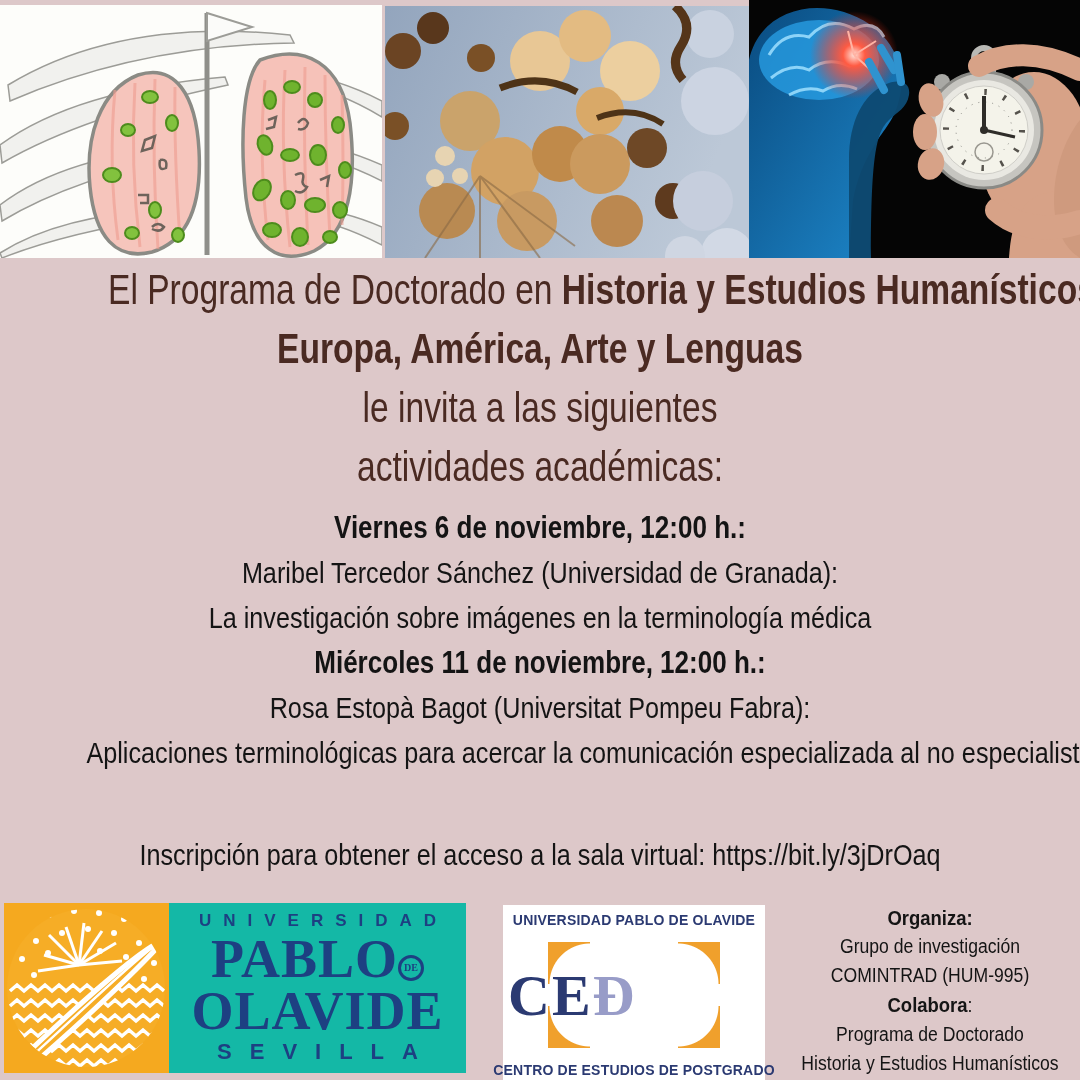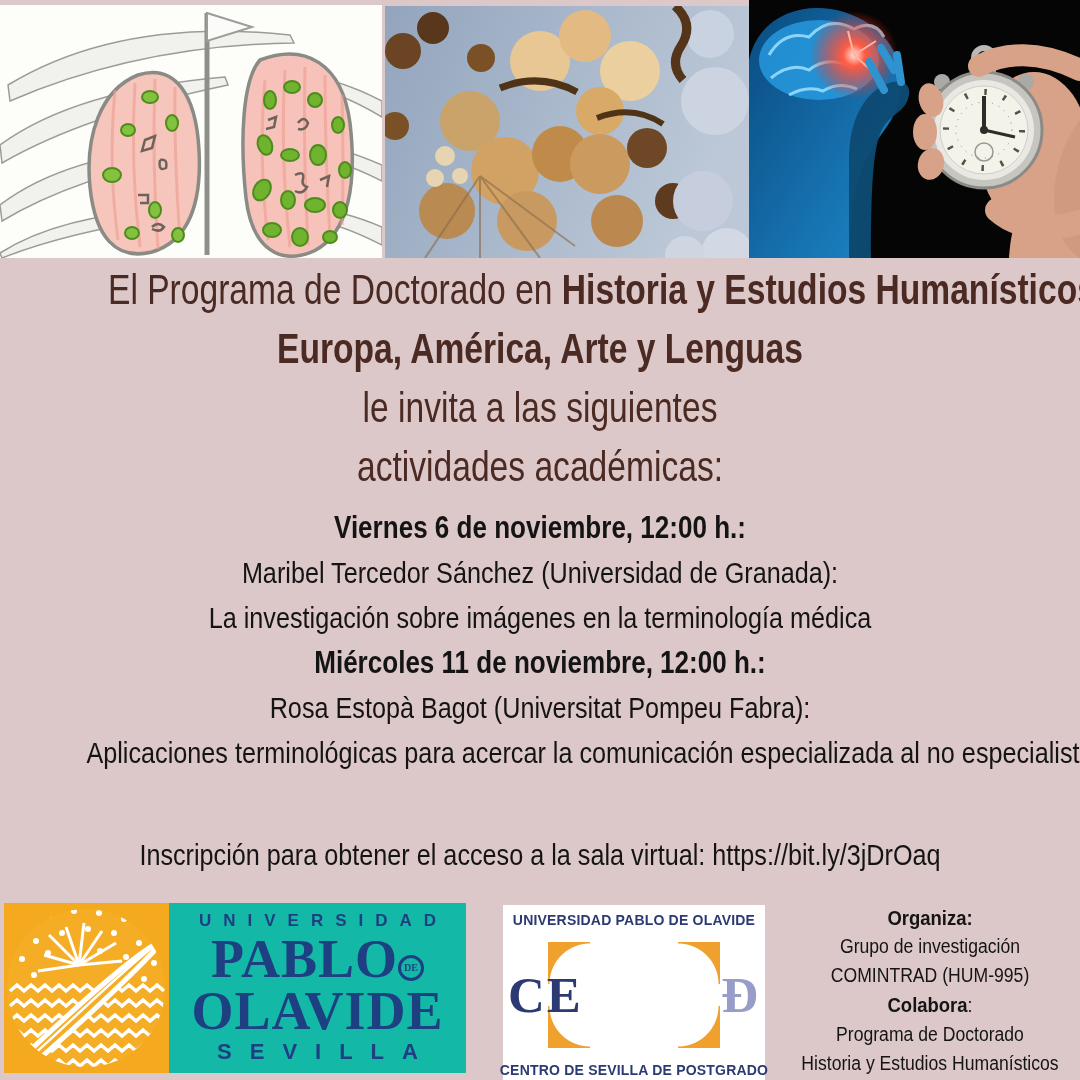--- a/index.html
+++ b/index.html
@@ -58,22 +58,22 @@
   .cedep-logo{position:absolute;left:503px;top:10px;width:254px;height:166px;background:#ffffff;
     display:flex;flex-direction:column;align-items:center;justify-content:space-between;padding:7px 4px;}
   .cedep-top,.cedep-bottom{color:#2b3a72;font-weight:700;font-size:14px;letter-spacing:0.2px;white-space:nowrap;}
   .cedep-mid{position:relative;width:172px;height:106px;}
   .cw{position:absolute;width:42px;height:42px;}
   .cw.tl{left:0;top:0;background:radial-gradient(circle at 100% 100%,rgba(240,160,44,0) 40px,#f0a02c 41px);}
   .cw.tr{right:0;top:0;background:radial-gradient(circle at 0% 100%,rgba(240,160,44,0) 40px,#f0a02c 41px);}
   .cw.bl{left:0;bottom:0;background:radial-gradient(circle at 100% 0%,rgba(240,160,44,0) 40px,#f0a02c 41px);}
   .cw.br{right:0;bottom:0;background:radial-gradient(circle at 0% 0%,rgba(240,160,44,0) 40px,#f0a02c 41px);}
   .cedep-word{position:absolute;left:-40px;right:-40px;top:0;bottom:0;
-    display:flex;align-items:center;justify-content:space-between;
-    font-family:"Liberation Serif",serif;font-weight:700;font-size:51px;color:#2b3a72;letter-spacing:2px;}
+    display:flex;align-items:center;justify-content:flex-start;
+    font-family:"Liberation Serif",serif;font-weight:700;font-size:58px;color:#2b3a72;letter-spacing:2px;}
   .cedep-word .lav{color:#989cc8;}
 
   .credits{position:absolute;left:780px;top:8px;width:300px;text-align:center;color:#141414;
     font-size:20px;line-height:29px;transform:scaleX(0.88);transform-origin:50% 0;white-space:nowrap;}
   .credits .b{font-weight:700;font-size:21px;}
 </style>
 </head>
 <body>
 
 <div id="poster">
@@ -357,21 +357,21 @@
       <div class="cedep-mid">
         <div class="cw tl"></div>
         <div class="cw tr"></div>
         <div class="cw bl"></div>
         <div class="cw br"></div>
         <div class="cedep-word">
             <span>CE</span>
             <span class="lav">Đ</span>
           </div>
       </div>
-      <div class="cedep-bottom">CENTRO DE SEVILLA DE POSTGRADO</div>
+      <div class="cedep-bottom">CENTRO DE ESTUDIOS DE POSTGRADO</div>
     </div>
 
     <div class="credits">
       <div class="b">Organiza:</div>
       <div>Grupo de investigación</div>
       <div>COMINTRAD (HUM-995)</div>
       <div><span class="b">Colabora</span><span>:</span></div>
       <div>Programa de Doctorado</div>
       <div>Historia y Estudios Humanísticos</div>
     </div>

